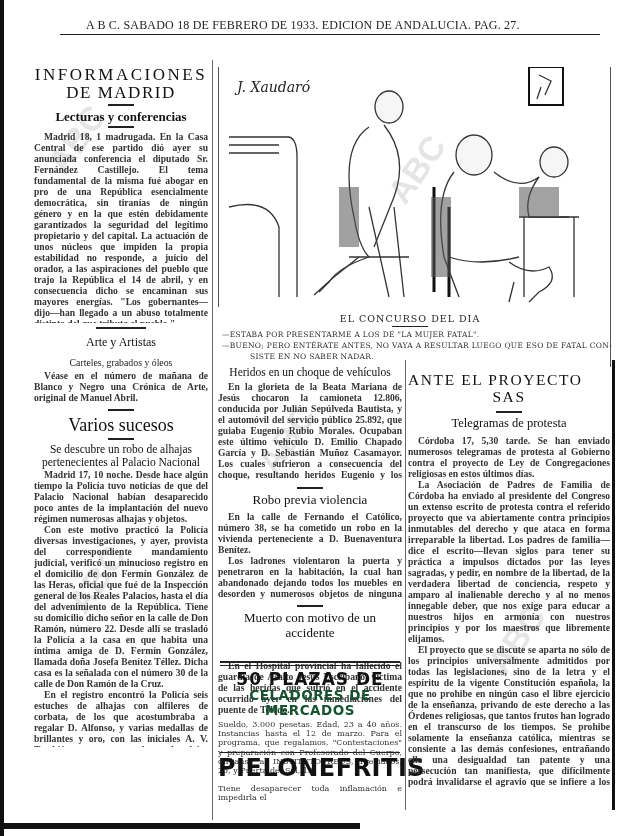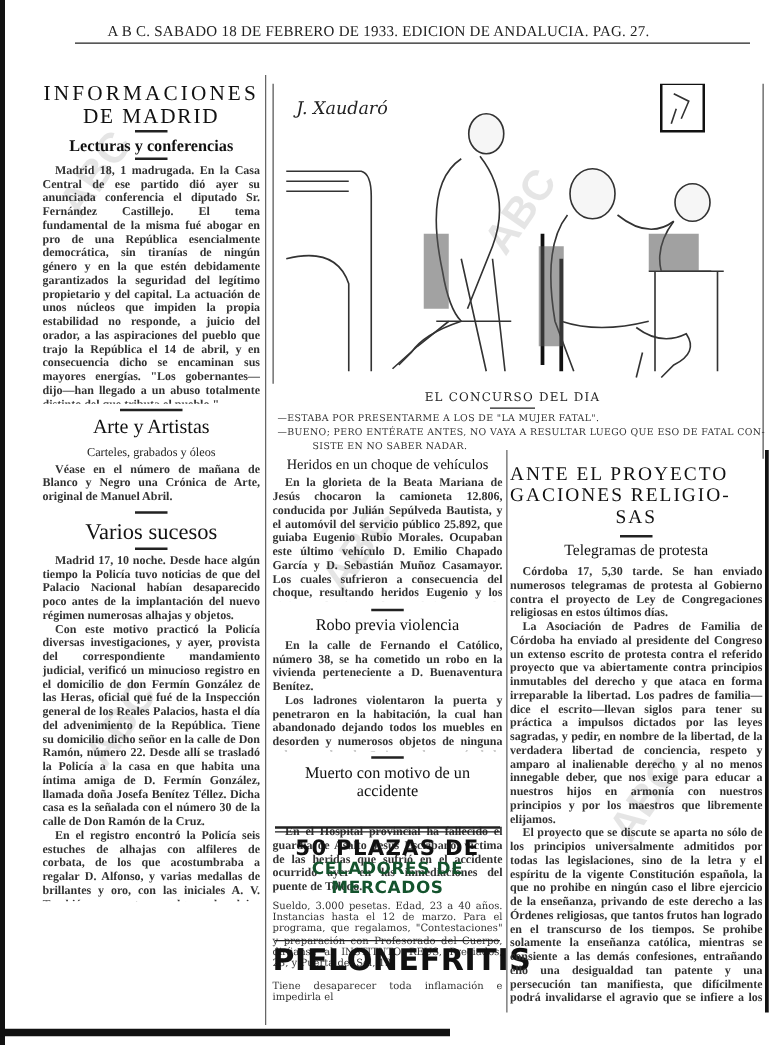--- a/index.html
+++ b/index.html
@@ -47,28 +47,29 @@
   <div class="h-big" style="font-size:17px;letter-spacing:1.5px;line-height:18px;">DE MADRID</div>
   <div class="dash"></div>
   <div class="h-bold" style="font-size:13px;line-height:15px;">Lecturas y conferencias</div>
   <div class="dash"></div>
   <div class="body-text" style="height:192px;overflow:hidden;">
     <p>Madrid 18, 1 madrugada. En la Casa Central de ese partido dió ayer su anunciada conferencia el diputado Sr. Fernández Castillejo. El tema fundamental de la misma fué abogar en pro de una República esencialmente democrática, sin tiranías de ningún género y en la que estén debidamente garantizados la seguridad del legítimo propietario y del capital. La actuación de unos núcleos que impiden la propia estabilidad no responde, a juicio del orador, a las aspiraciones del pueblo que trajo la República el 14 de abril, y en consecuencia dicho se encaminan sus mayores energías. "Los gobernantes—dijo—han llegado a un abuso totalmente distinto del que tributa el pueblo."</p>
     <p>Conoce la rápida discusión del artículo 26 de la Constitución, que tiene conceptos precisos que venga a suplir lo que hoy faltan. Se extiende en certeros razonamientos sobre dichas materias, y termina dedicando unas frases a la mujer, cuya intervención en la vida pública al lado del hombre considera favorable.</p>
 
   </div>
   <div style="width:50px;height:2px;background:#222;margin:4px auto 2px;"></div>
-  <div class="h-big" style="font-size:16px;line-height:22px;">Arte y Artistas</div>
+  <div class="h-big" style="font-size:12px;line-height:22px;">Arte y Artistas</div>
   <div style="font-size:9.8px;text-align:center;margin-top:4px;color:#222;">Carteles, grabados y óleos</div>
   <div class="body-text" style="margin-top:2px;">
     <p>Véase en el número de mañana de Blanco y Negro una Crónica de Arte, original de Manuel Abril.</p>
   </div>
   <div class="dash" style="margin-top:6px;"></div>
   <div class="h-big" style="font-size:18px;line-height:22px;">Varios sucesos</div>
   <div class="dash"></div>
+  <div class="h-bold" style="font-size:11.5px;line-height:12.5px;font-weight:normal;">Se descubre un robo de alhajas pertenecientes al Palacio Nacional</div>
   <div class="body-text" style="height:278px;overflow:hidden;margin-top:1px;">
     <p>Madrid 17, 10 noche. Desde hace algún tiempo la Policía tuvo noticias de que del Palacio Nacional habían desaparecido poco antes de la implantación del nuevo régimen numerosas alhajas y objetos.</p>
     <p>Con este motivo practicó la Policía diversas investigaciones, y ayer, provista del correspondiente mandamiento judicial, verificó un minucioso registro en el domicilio de don Fermín González de las Heras, oficial que fué de la Inspección general de los Reales Palacios, hasta el día del advenimiento de la República. Tiene su domicilio dicho señor en la calle de Don Ramón, número 22. Desde allí se trasladó la Policía a la casa en que habita una íntima amiga de D. Fermín González, llamada doña Josefa Benítez Téllez. Dicha casa es la señalada con el número 30 de la calle de Don Ramón de la Cruz.</p>
     <p>En el registro encontró la Policía seis estuches de alhajas con alfileres de corbata, de los que acostumbraba a regalar D. Alfonso, y varias medallas de brillantes y oro, con las iniciales A. V. También se encontraron algunas bandejas de plata y botellas de vinos y licores, en las que figuraban etiquetas dedicadas a D. Vicente. Los estuches de bombones eran los que acostumbraba a repartir en las fiestas de la Real Casa. Los autores del robo fueron detenidos, el ex empleado y su amiga, y trasladados al Juzgado de guardia, y después del correspondiente interrogatorio, el juez dictó auto de procesamiento y prisión contra ambos, señalando diez mil pesetas para la libertad provisional de D. Fermín González, y dos mil para la de doña Josefa Benítez.</p>
   </div>
 </div>
 
 <div class="rule" style="left:212px;top:60px;width:1px;height:760px;background:#666;"></div>
 
 <div class="illus">
@@ -147,21 +148,20 @@
 <div class="rule" style="left:220px;top:752px;width:180px;height:1px;"></div>
 <div class="ad" style="top:755px;">
   <div class="ad-h3">PIELONEFRITIS</div>
   <div class="ad-small" style="margin-top:3px;">Tiene desaparecer toda inflamación e impedirla el</div>
 </div>
 
 <div class="rule" style="left:405px;top:360px;width:1px;height:450px;background:#666;"></div>
 
 <div class="col" style="left:408px;top:371px;width:202px;">
   <div class="h-big" style="font-size:15.5px;line-height:17px;letter-spacing:1.6px;text-align:left;">ANTE EL PROYECTO</div>
-  <div class="h-big" style="font-size:15.5px;line-height:17px;letter-spacing:1.6px;text-align:left;">GACIONES RELIGIO-</div>
   <div class="h-big" style="font-size:15.5px;line-height:17px;letter-spacing:1.6px;">SAS</div>
   <div class="dash" style="margin-top:6px;"></div>
   <div class="h-big" style="font-size:12.5px;line-height:15px;margin-top:2px;">Telegramas de protesta</div>
   <div class="body-text" style="height:352px;overflow:hidden;margin-top:4px;">
     <p>Córdoba 17, 5,30 tarde. Se han enviado numerosos telegramas de protesta al Gobierno contra el proyecto de Ley de Congregaciones religiosas en estos últimos días.</p>
     <p>La Asociación de Padres de Familia de Córdoba ha enviado al presidente del Congreso un extenso escrito de protesta contra el referido proyecto que va abiertamente contra principios inmutables del derecho y que ataca en forma irreparable la libertad. Los padres de familia—dice el escrito—llevan siglos para tener su práctica a impulsos dictados por las leyes sagradas, y pedir, en nombre de la libertad, de la verdadera libertad de conciencia, respeto y amparo al inalienable derecho y al no menos innegable deber, que nos exige para educar a nuestros hijos en armonía con nuestros principios y por los maestros que libremente elijamos.</p>
     <p>El proyecto que se discute se aparta no sólo de los principios universalmente admitidos por todas las legislaciones, sino de la letra y el espíritu de la vigente Constitución española, la que no prohibe en ningún caso el libre ejercicio de la enseñanza, privando de este derecho a las Órdenes religiosas, que tantos frutos han logrado en el transcurso de los tiempos. Se prohibe solamente la enseñanza católica, mientras se consiente a las demás confesiones, entrañando ello una desigualdad tan patente y una persecución tan manifiesta, que difícilmente podrá invalidarse el agravio que se infiere a los ciudadanos católicos, a los que ello se consagrará dividir la nación en bandos, fomentando el odio y las rivalidades, impedir la convivencia y el normal desarrollo del Estado, creando castas de privilegiados y de proscritos, todo contrario a la verdadera igualdad, a la fraternidad, a la equidad y a la justicia, que todos los Españoles deseamos ver resplandecer.</p>
   </div>
 </div>
 

